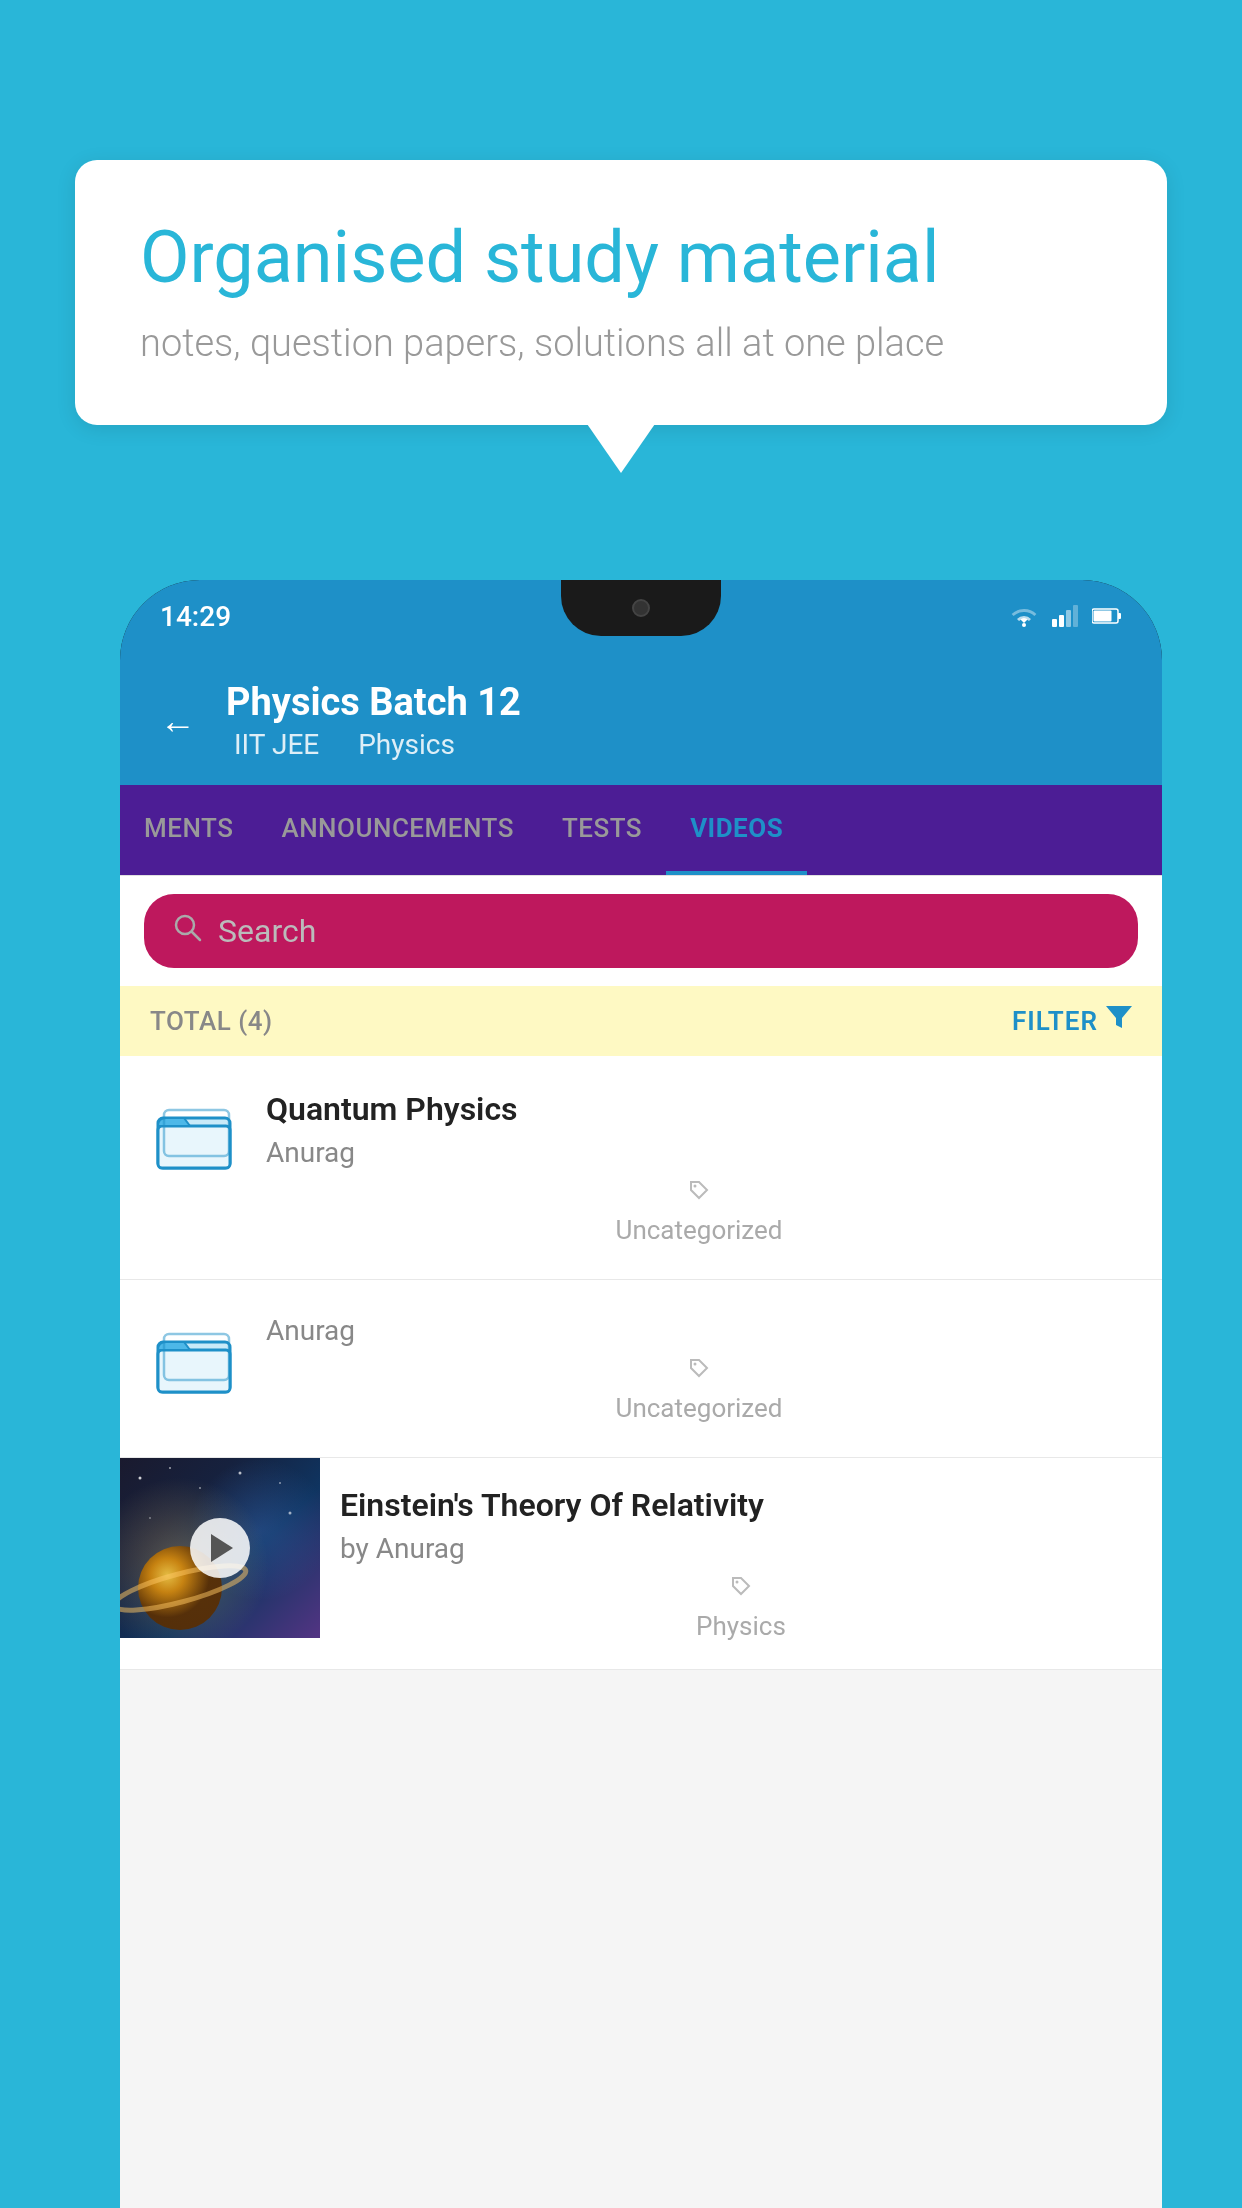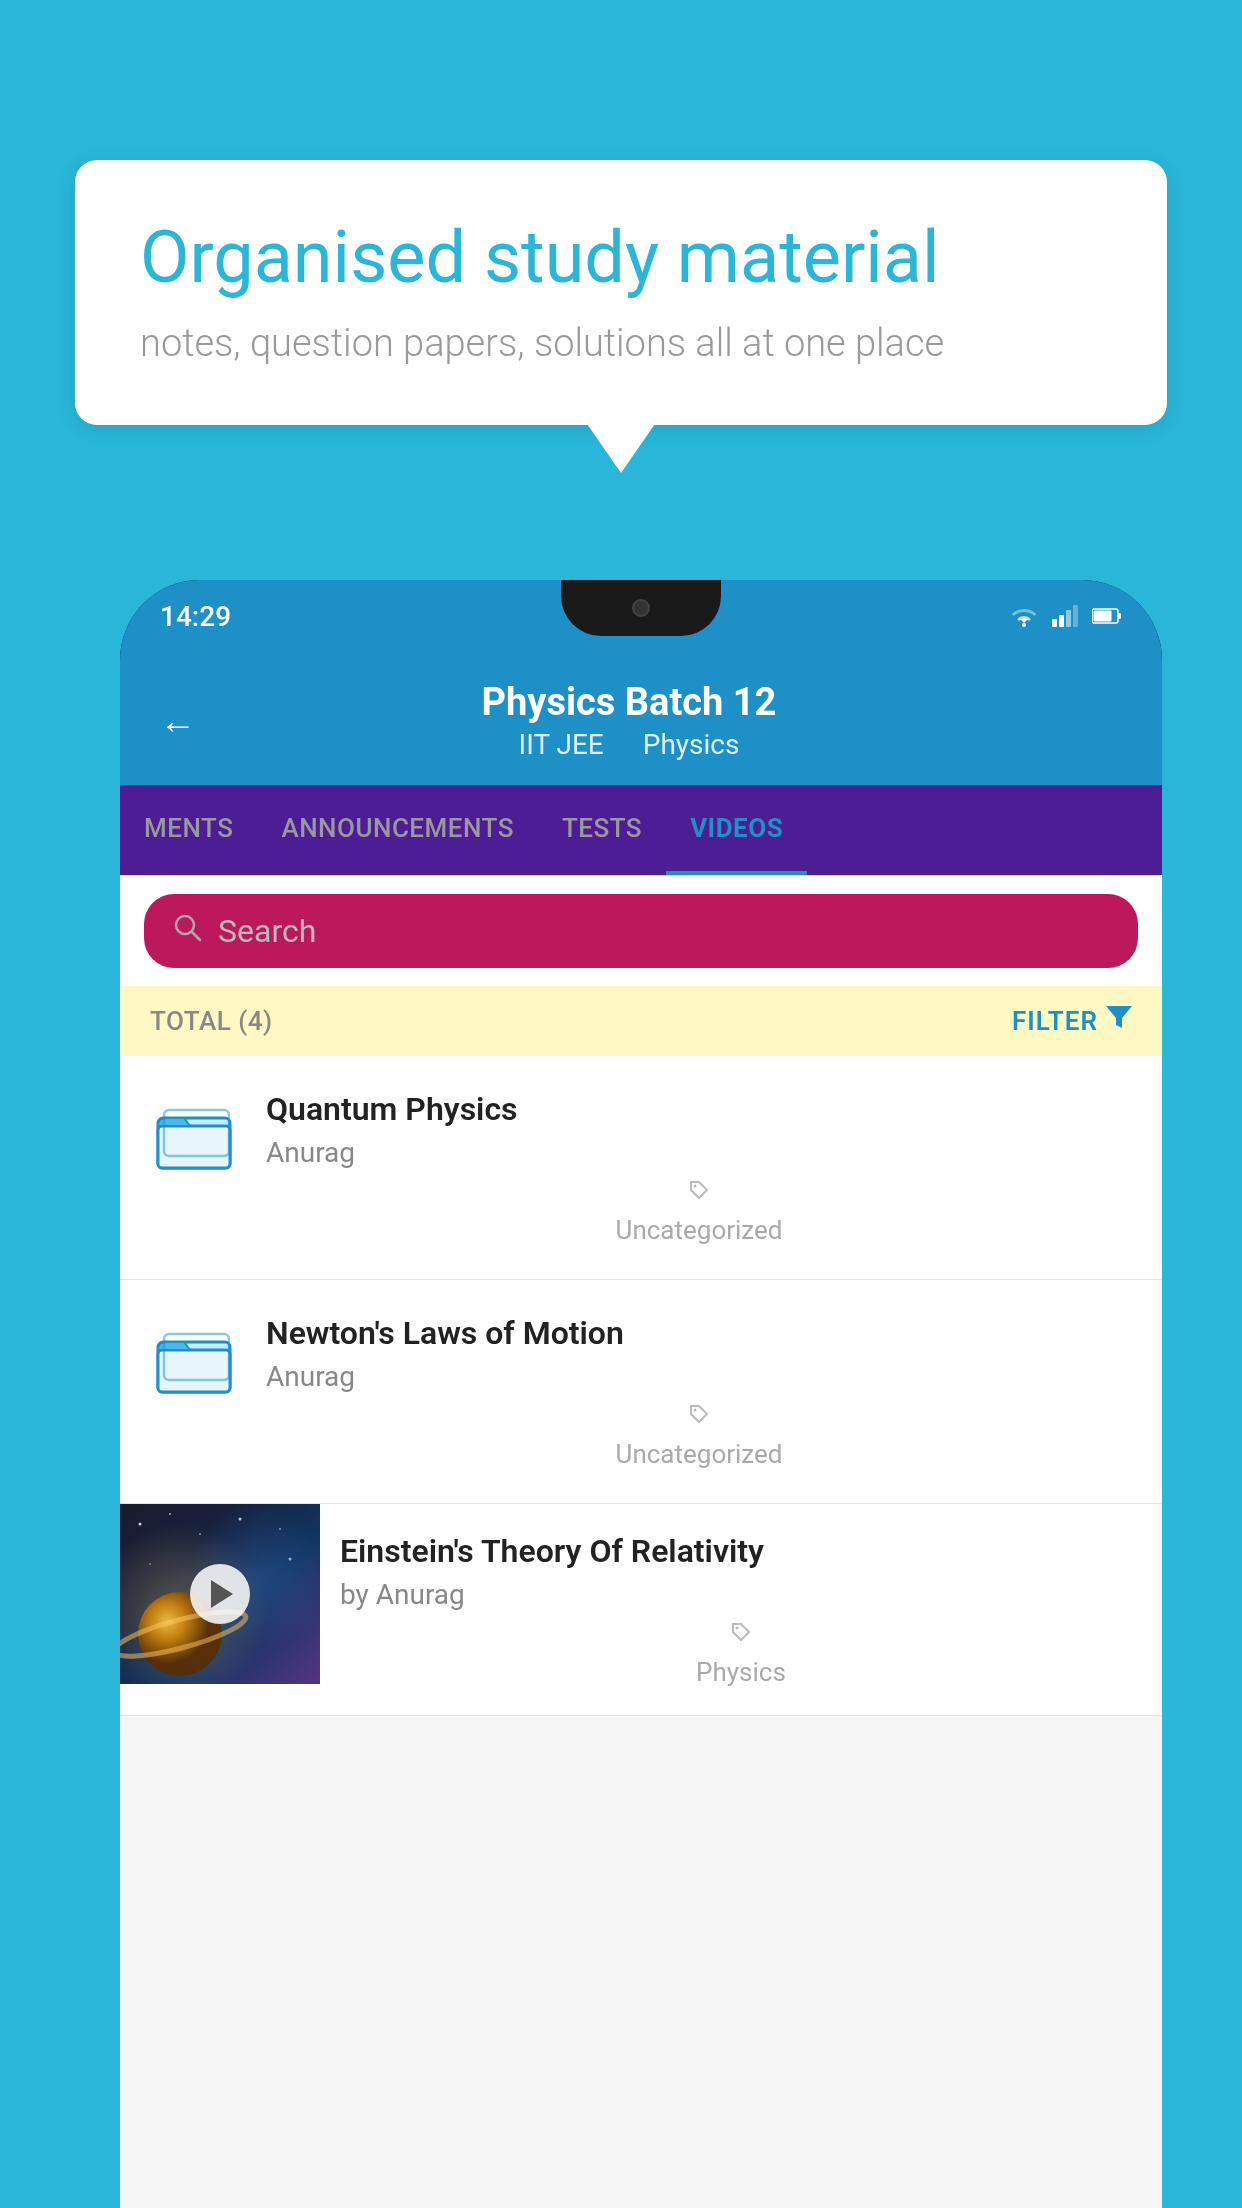--- a/index.html
+++ b/index.html
@@ -110,21 +110,20 @@
       align-items: center;
       gap: 30px;
     }
     .back-arrow {
       color: white;
       font-size: 36px;
       cursor: pointer;
     }
     .header-center {
       flex: 1;
-      text-align: center;
     }
     .header-title {
       color: white;
       font-size: 38px;
       font-weight: 700;
     }
     .header-subtitle {
       color: rgba(255,255,255,0.85);
       font-size: 28px;
       margin-top: 4px;
@@ -425,21 +424,20 @@
         <div class="video-thumb">
           <svg class="folder-svg" viewBox="0 0 80 80" fill="none">
             <rect x="4" y="20" width="72" height="50" rx="5" fill="#4db8e8" opacity="0.3"></rect>
             <rect x="4" y="20" width="72" height="50" rx="5" stroke="#1e90c8" stroke-width="3" fill="none"></rect>
             <rect x="4" y="28" width="72" height="42" rx="4" fill="#e8f6fc" stroke="#1e90c8" stroke-width="3"></rect>
             <path d="M4 28 Q4 20 12 20 L30 20 L36 28 Z" fill="#4db8e8" stroke="#1e90c8" stroke-width="2"></path>
             <rect x="10" y="12" width="65" height="46" rx="5" fill="none" stroke="#1e90c8" stroke-width="2.5" opacity="0.5"></rect>
           </svg>
         </div>
         <div class="video-info">
-          <div class="video-title">Newton's Laws of Motion</div>
           <div class="video-author">Anurag</div>
           <div class="video-tag">
             <span>
               <svg width="22" height="22" viewBox="0 0 22 22" fill="none">
                 <path d="M3 3h8l8 8-8 8-8-8V3z" stroke="#bbb" stroke-width="2" fill="none"></path>
                 <circle cx="7" cy="7" r="1.5" fill="#bbb"></circle>
               </svg>
             </span>
             <span>Uncategorized</span>
           </div>

